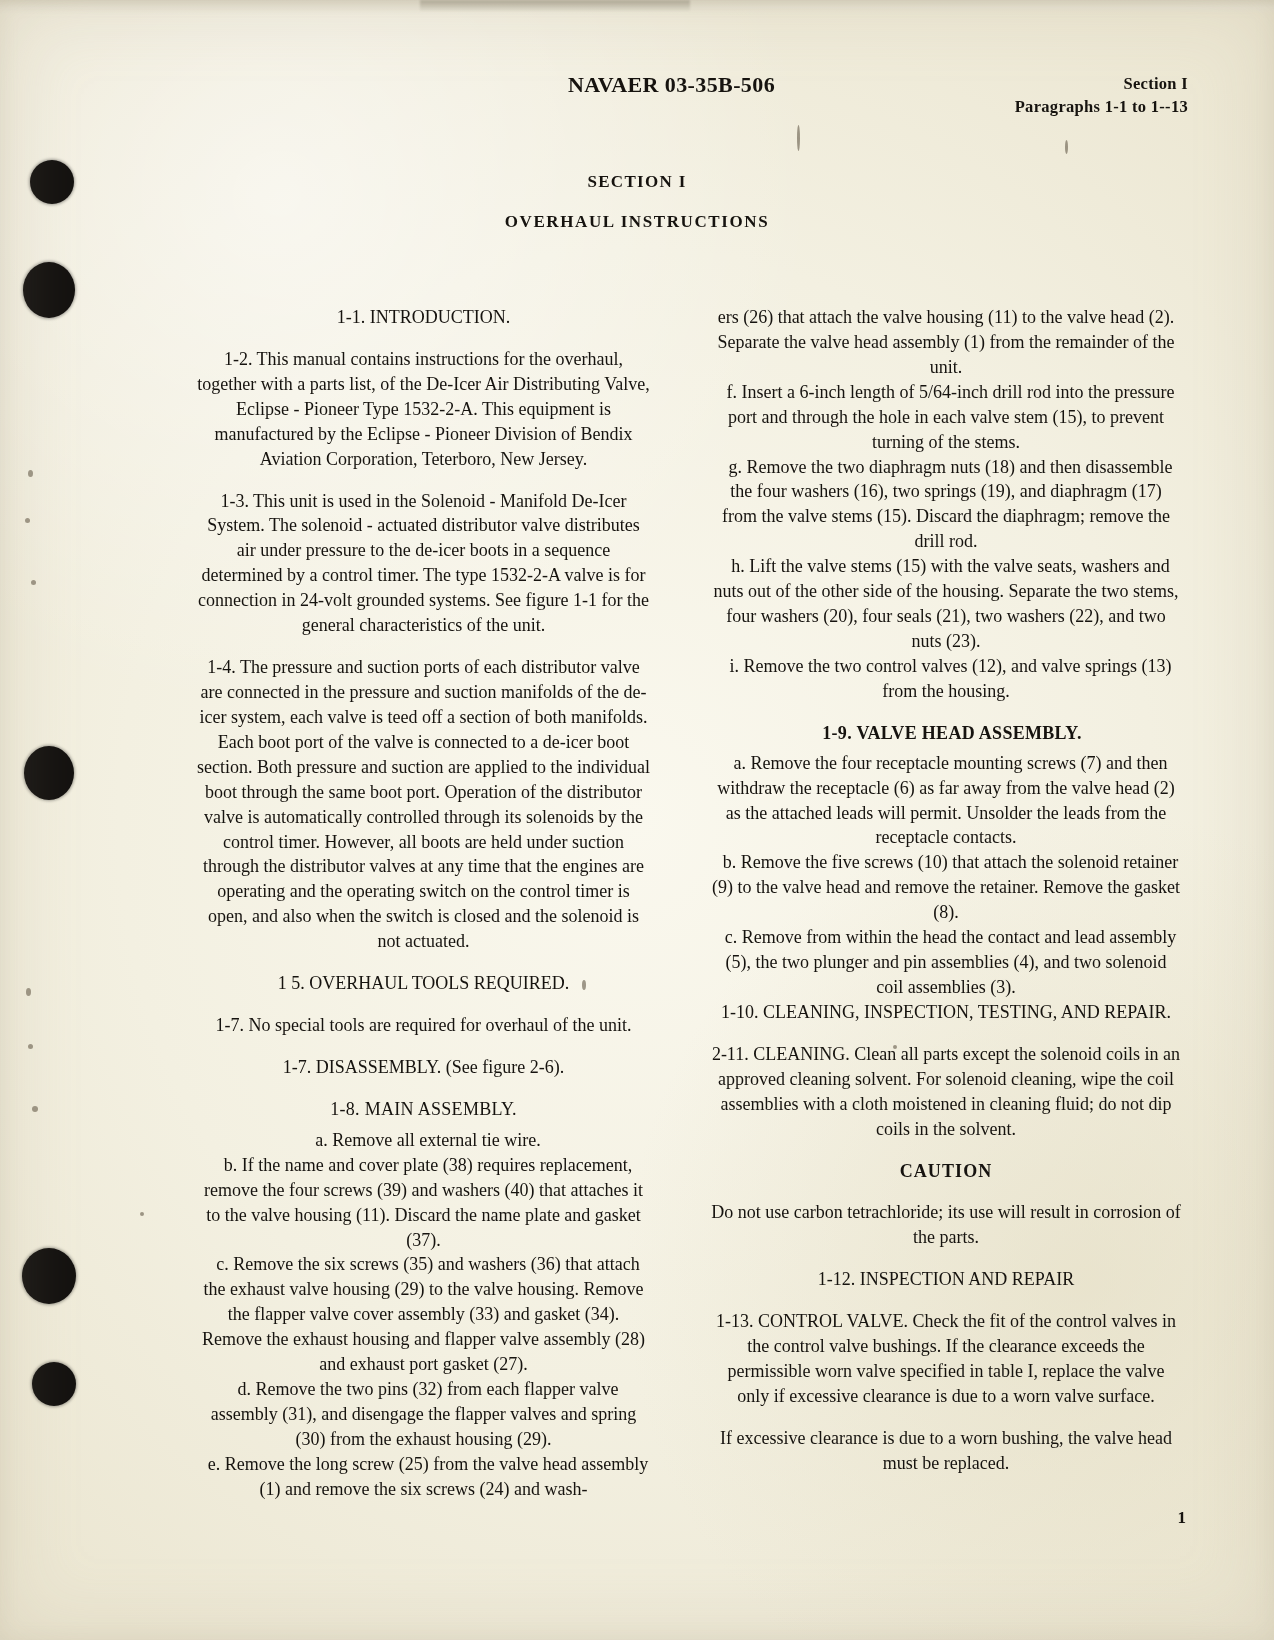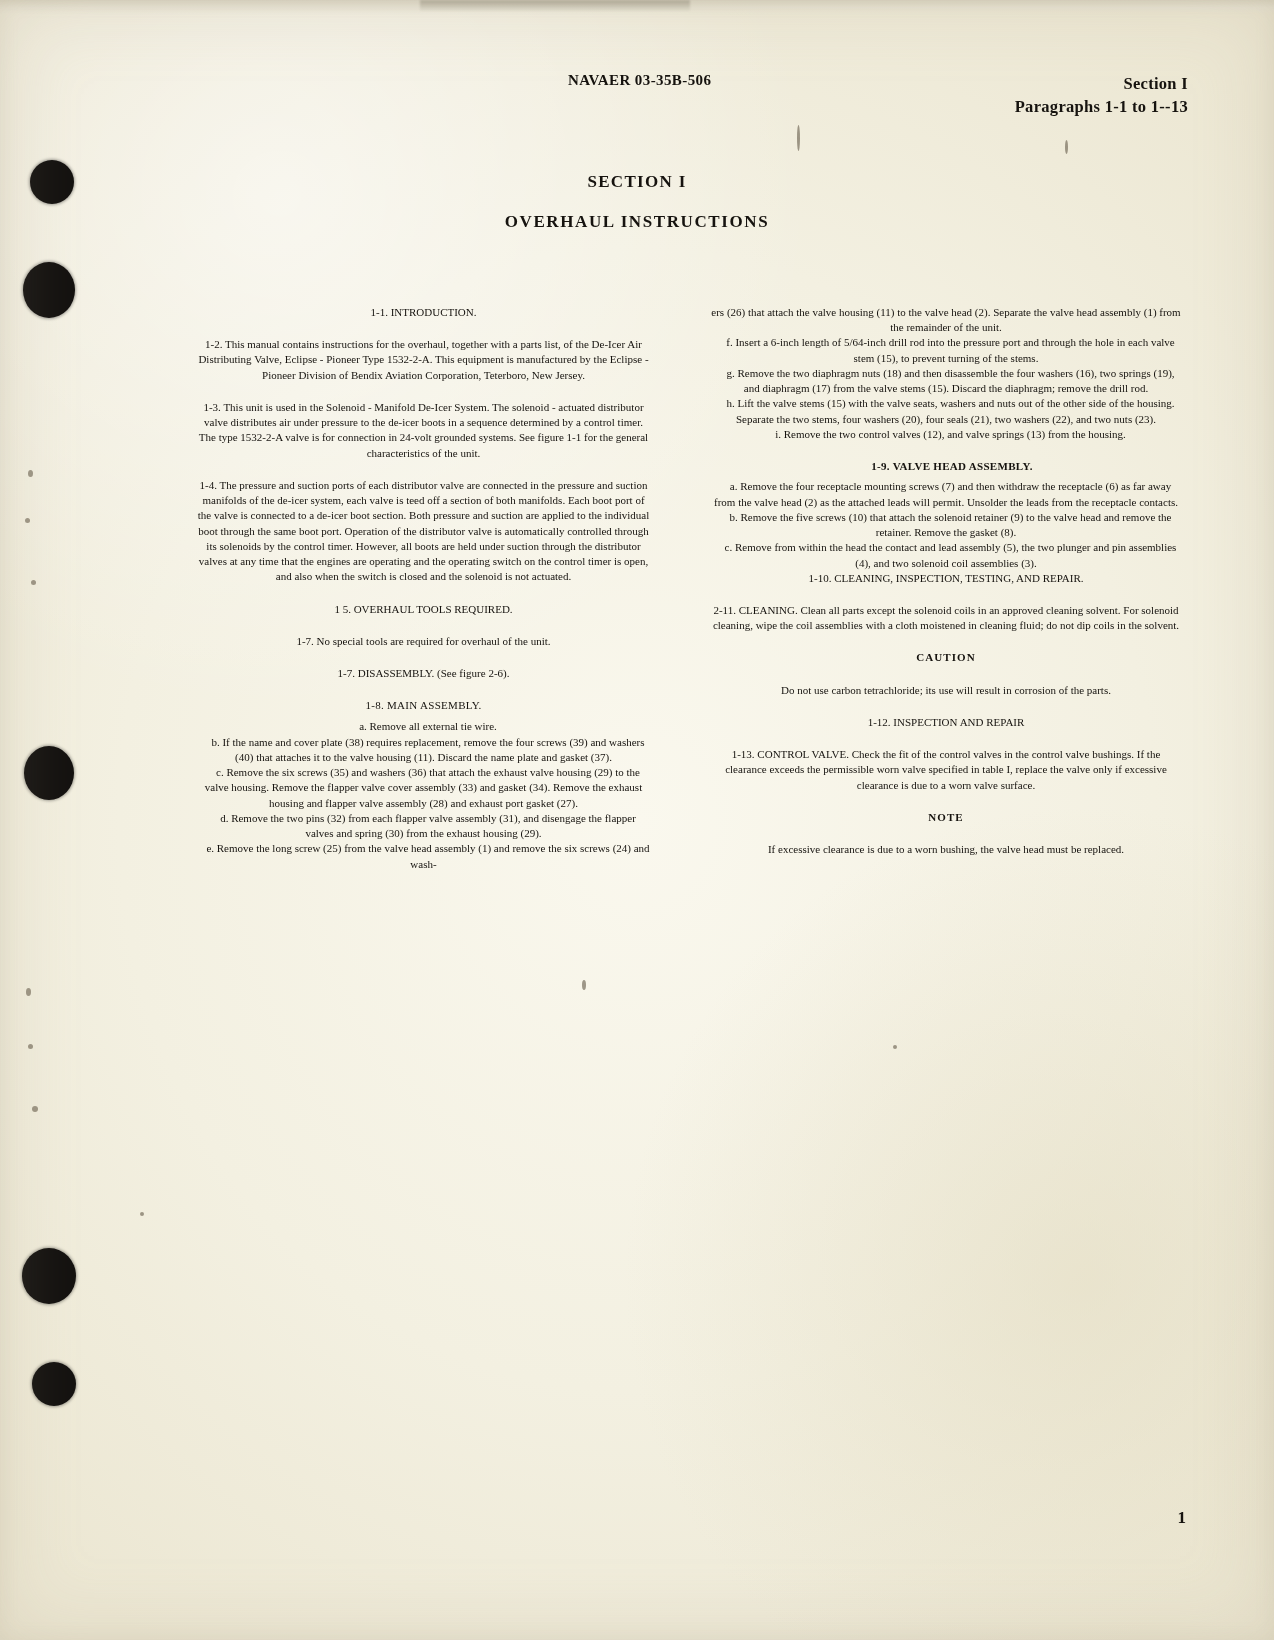--- a/index.html
+++ b/index.html
@@ -75,21 +75,21 @@
     width: 100%;
     font-size: 16.5px;
     letter-spacing: .2px;
   }
   .hdr-center {
     position: absolute;
     left: 568px;
     top: 0;
     white-space: nowrap;
     font-weight: bold;
-    font-size: 15px;
+    font-size: 22px;
     letter-spacing: .4px;
   }
   .hdr-right {
     position: absolute;
     right: 86px;
     top: 0;
     text-align: right;
     font-weight: bold;
     line-height: 1.42;
     font-size: 16.5px;
@@ -105,21 +105,21 @@
     letter-spacing: 1.3px;
     font-size: 17px;
   }
   #sec-num { top: 172px; }
   #sec-name { top: 212px; letter-spacing: 1.6px; }
 
   .col {
     position: absolute;
     top: 305px;
     width: 470px;
-    font-size: 11px;
+    font-size: 18px;
     line-height: 1.385;
     text-align: justify;
     text-justify: inter-word;
   }
   .col-left  { left: 196px;  width: 455px; }
   .col-right { left: 711px;  width: 470px; }
 
   .col p {
     margin: 0 0 17px 0;
     text-align: center;
@@ -226,20 +226,19 @@
     <p class="head-gap">1-9.  VALVE HEAD ASSEMBLY.</p>
     <p class="step">a. Remove the four receptacle mounting screws (7) and then withdraw the receptacle (6) as far away from the valve head (2) as the attached leads will permit. Unsolder the leads from the receptacle contacts.</p>
     <p class="step">b. Remove the five screws (10) that attach the solenoid retainer (9) to the valve head and remove the retainer. Remove the gasket (8).</p>
     <p class="step">c. Remove from within the head the contact and lead assembly (5), the two plunger  and pin assemblies (4), and two solenoid coil assemblies (3).</p>
     <p class="para" style="">1-10.  CLEANING, INSPECTION, TESTING, AND REPAIR.</p>
     <p class="para">2-11.  CLEANING.  Clean all parts except the solenoid coils in an approved cleaning solvent.  For solenoid cleaning, wipe the coil assemblies with a cloth moistened in cleaning fluid; do not dip coils in the solvent.</p>
     <p class="centered-label">CAUTION</p>
     <p class="indent-block">Do not use carbon tetrachloride;  its use will result in corrosion of the parts.</p>
     <p class="para">1-12.  INSPECTION AND REPAIR</p>
     <p class="para">1-13.  CONTROL VALVE.  Check the fit of the control valves in the control valve bushings.  If the clearance exceeds the permissible worn valve specified in table I, replace the valve only if excessive clearance is due to a worn valve surface.</p>
-    <p class="centered-label">NOTE</p>
     <p class="indent-block">If excessive clearance is due to a worn bushing, the valve head must be replaced.</p>
   </div>
 
   <div class="pageno">1</div>
 </div>
 
 <div class="edge-shade"></div>
 
 </body></html>

